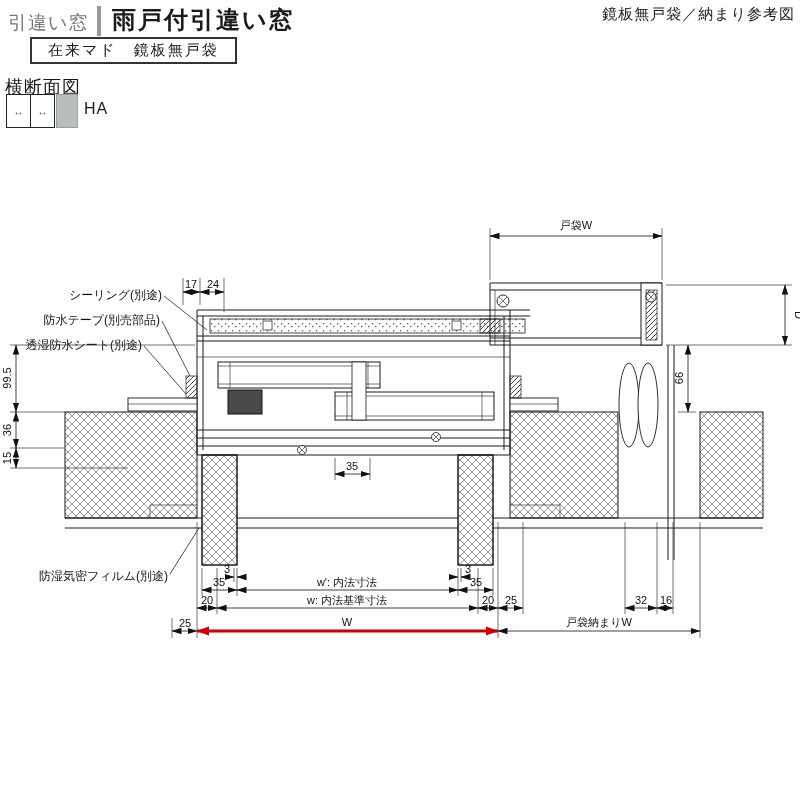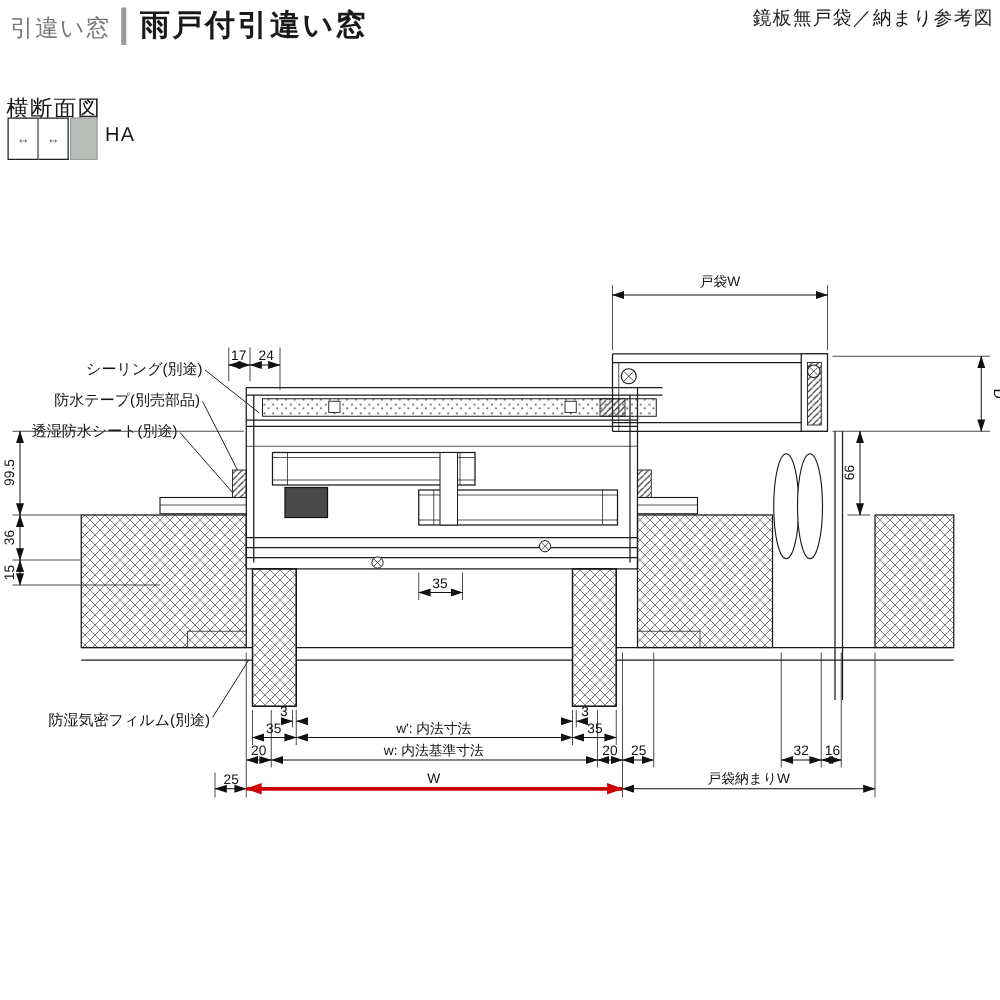--- a/index.html
+++ b/index.html
@@ -34,20 +34,21 @@
 </style>
 </head>
 <body>
 
 <div class="page">
 
   <span class="cat">引違い窓</span>
   <span class="divider"></span>
   <h1 class="title">雨戸付引違い窓</h1>
   <div class="corner">鏡板無戸袋／納まり参考図</div>
+  <div class="subtitle-box">在来マド　鏡板無戸袋</div>
   <div class="section-label">横断面図</div>
 
   <div class="type-icon">
     <div class="pane">↔</div>
     <div class="pane">↔</div>
     <div class="gray-sq"></div>
   </div>
   <span class="type-code">HA</span>
 
   <svg width="800" height="800" viewBox="0 0 800 800">

